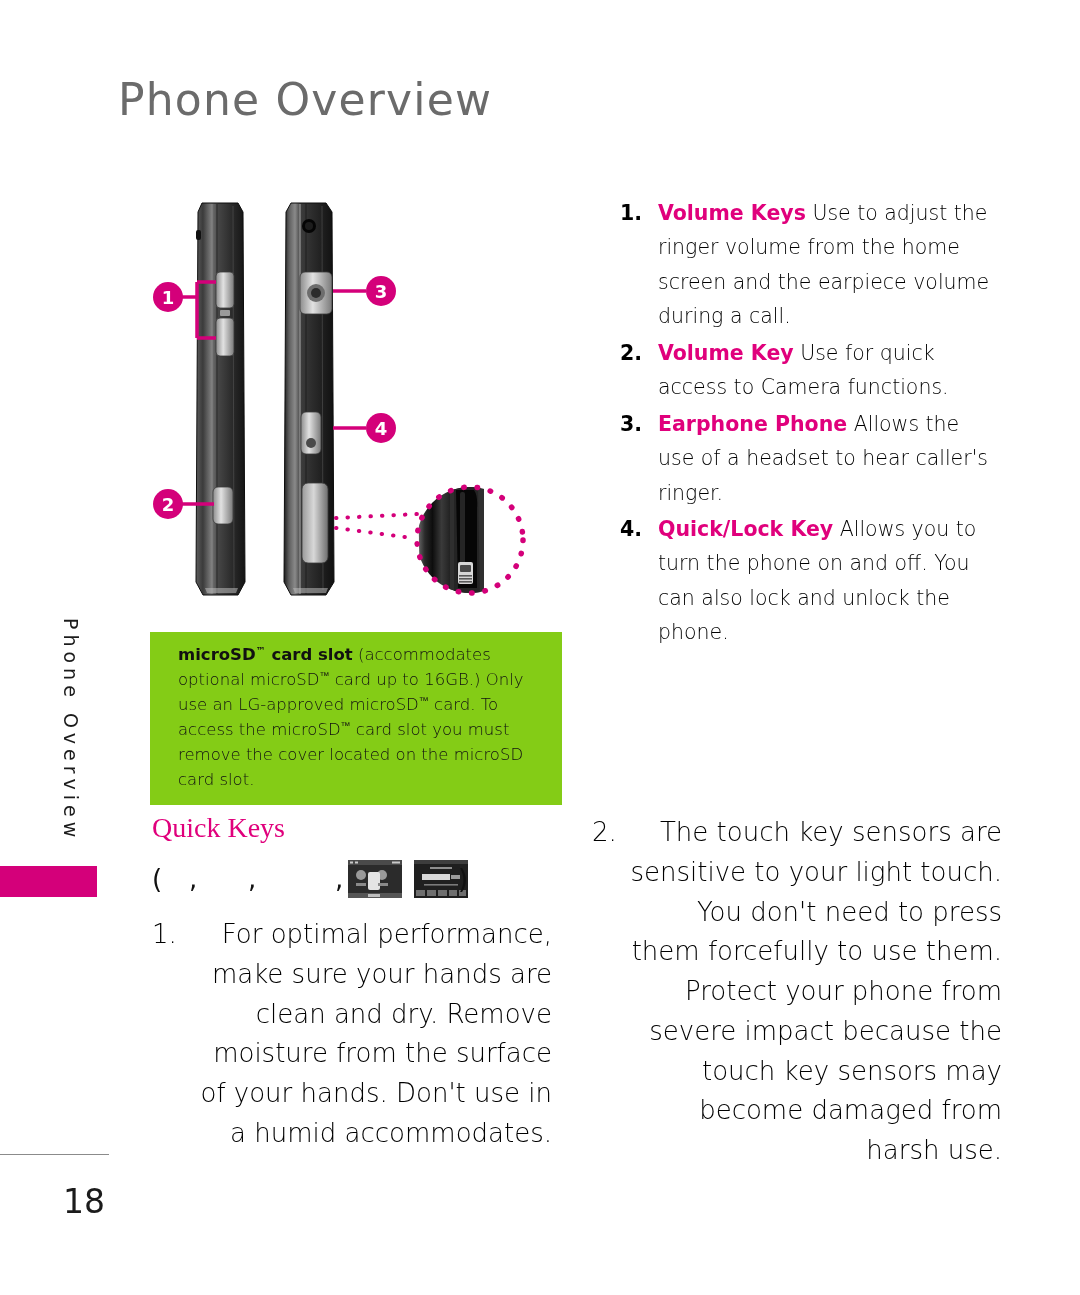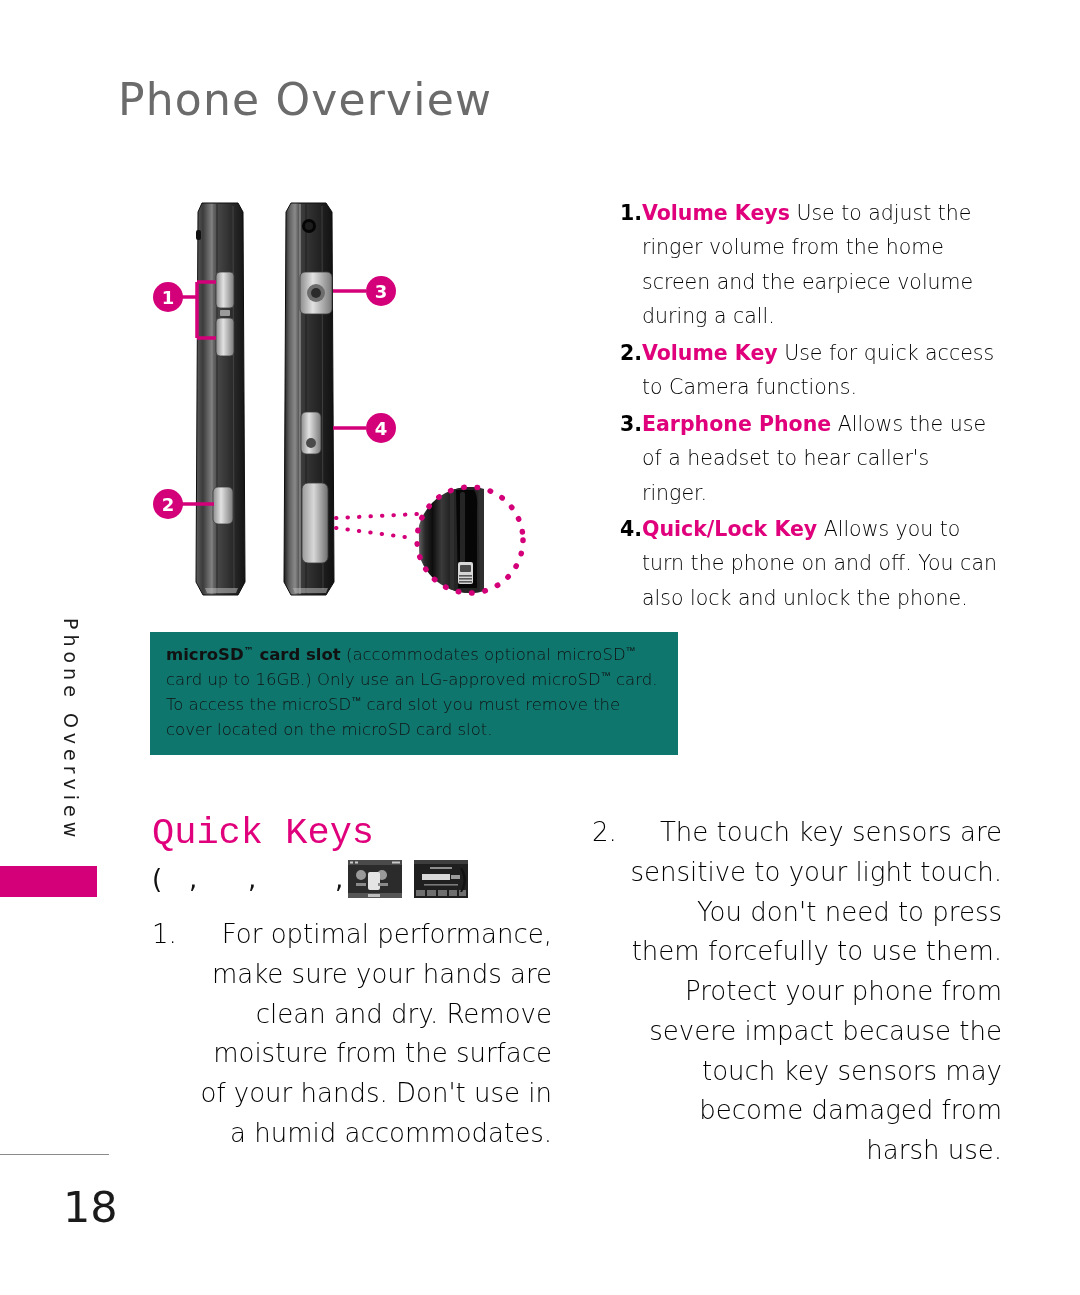--- a/index.html
+++ b/index.html
@@ -84,52 +84,52 @@
   .right-list .li {
     display: flex;
     margin-bottom: 2px;
     align-items: flex-start;
   }
   .right-list .num {
     flex: 0 0 auto;
     font-weight: 700;
     width: 22px;
   }
-  .right-list .body { flex: 1 1 auto; }
+  .right-list .body { flex: 1 1 auto; margin-left: 16px; }
   .lbl {
     color: #e0007c;
     font-weight: 700;
   }
 
   
   .note-box {
     position: absolute;
     left: 150px;
     top: 632px;
-    width: 528px;
-    padding: 10px 12px 13px 16px;
+    width: 412px;
+    padding: 10px 12px 13px 28px;
     box-sizing: border-box;
-    background: #0f766e;
+    background: #84cc16;
     font-size: 16.5px;
     line-height: 1.52;
     font-family: "DejaVu Sans", sans-serif;
     font-weight: 300;
     color: #111;
   }
   .note-box b { font-weight: 700; }
   .tm { font-size: 10px; vertical-align: super; }
 
   
   .quick-keys-heading {
     position: absolute;
     left: 152px;
     top: 812px;
-    font-size: 37px;
+    font-size: 28px;
     color: #e0007c;
-    font-family: Liberation Mono, monospace;
+    font-family: Liberation Serif, serif;
     font-weight: 400;
     white-space: nowrap;
   }
   .quick-keys-icons {
     position: absolute;
     left: 152px;
     top: 860px;
     width: 330px;
     height: 44px;
     font-size: 26px;
@@ -183,21 +183,21 @@
     left: 0px;
     top: 1154px;
     width: 109px;
     height: 1px;
     background: #8b8b8b;
   }
   .page-number {
     position: absolute;
     left: 63px;
     top: 1182px;
-    font-size: 43px;
+    font-size: 33px;
     color: #1b1b1b;
     font-family: "DejaVu Sans", sans-serif;
   }
 </style>
 </head>
 <body>
 
 <div class="page-title">Phone Overview</div>
 
 <div class="side-tab">

